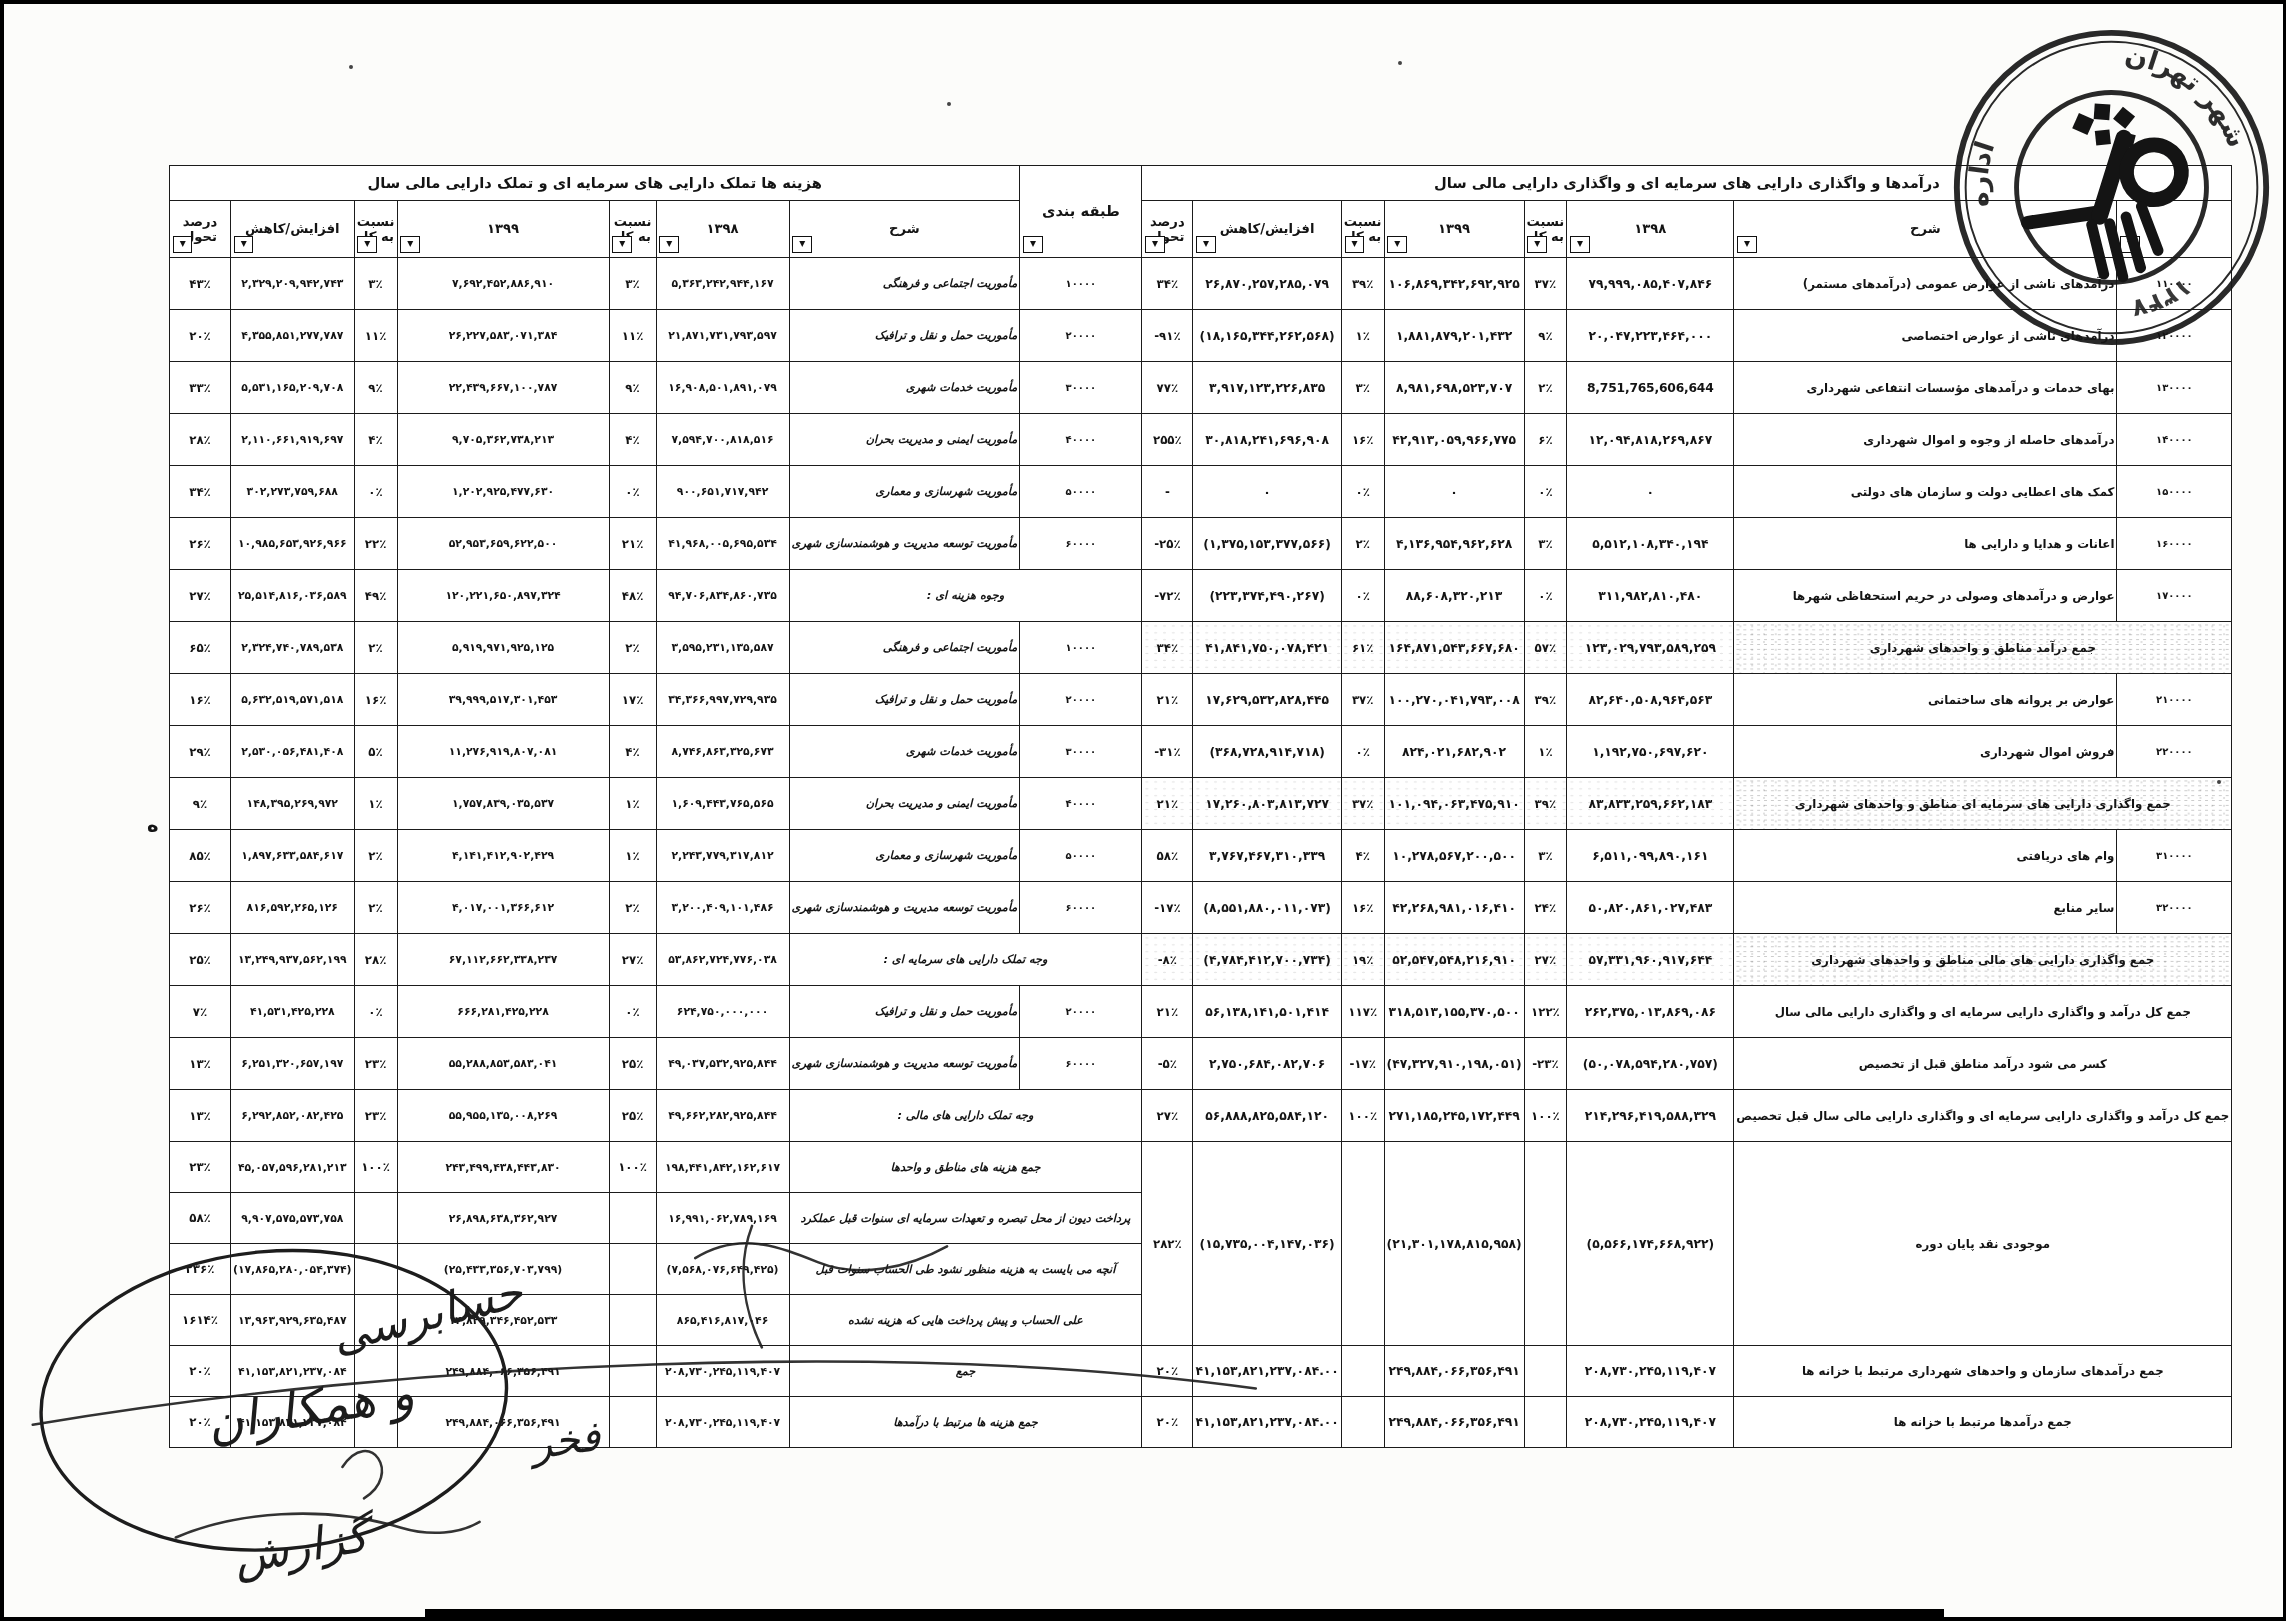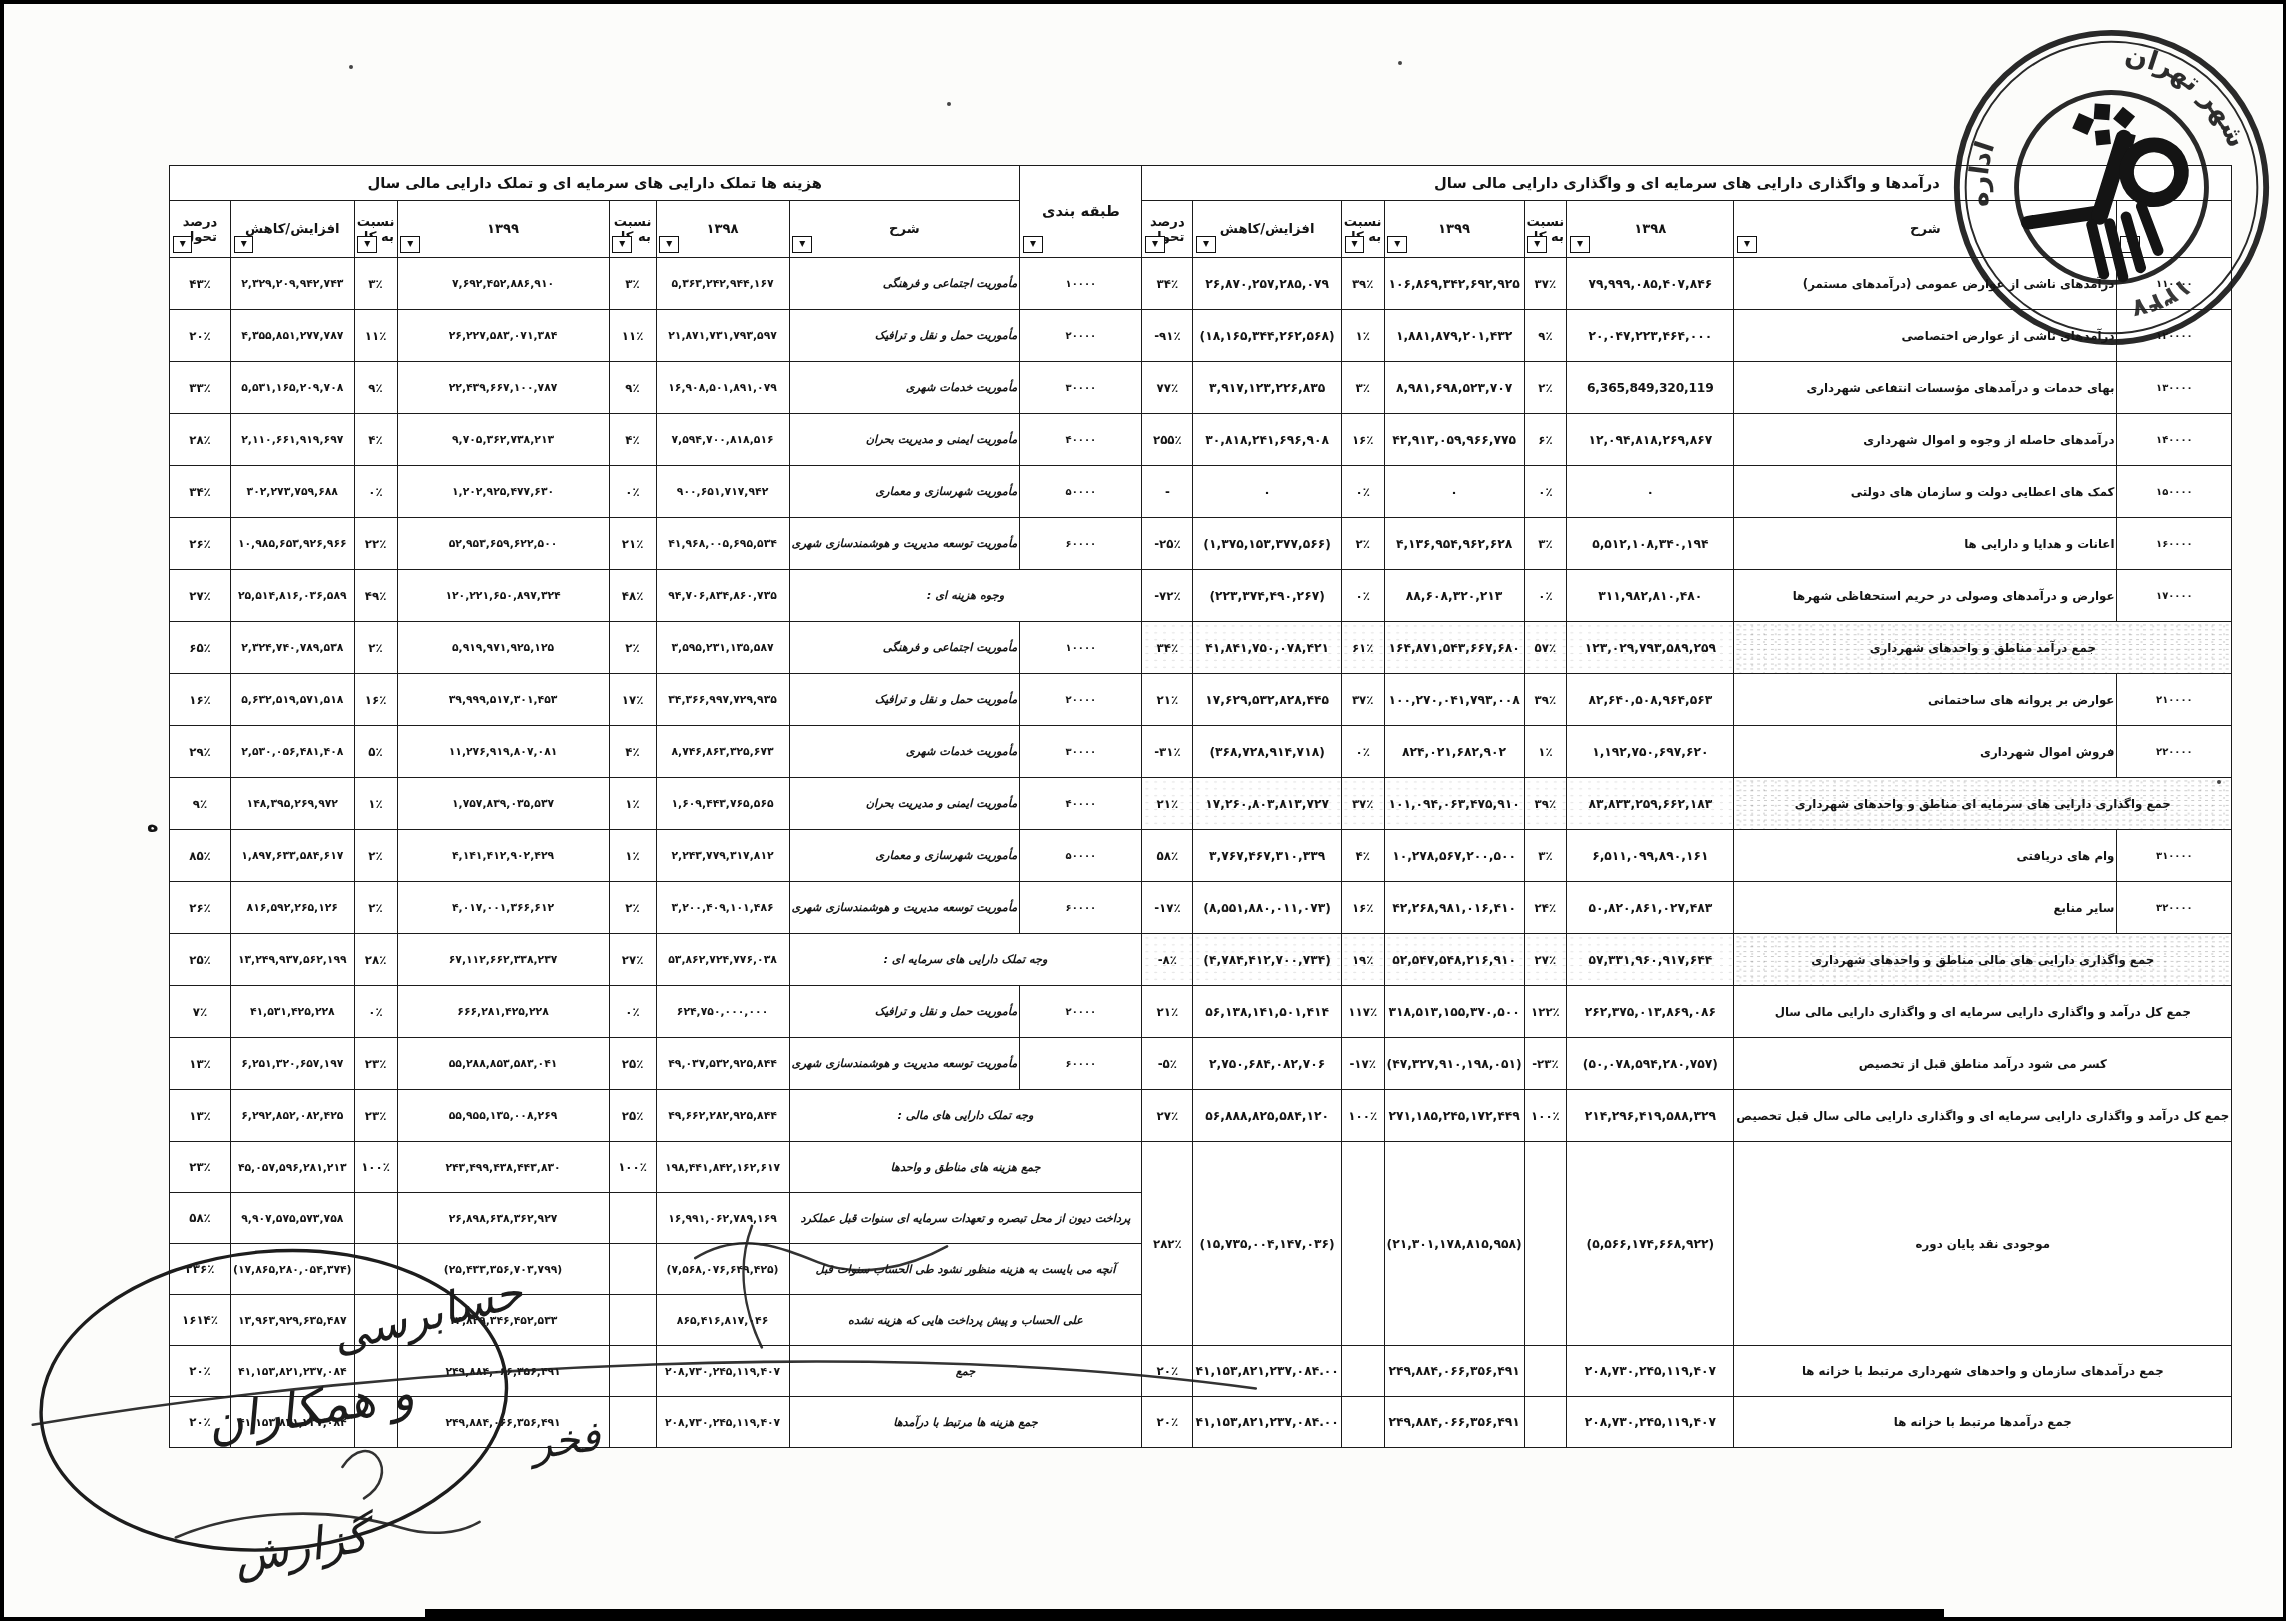--- a/index.html
+++ b/index.html
@@ -120,21 +120,21 @@
           <td class="num lnum">۲۱,۸۷۱,۷۳۱,۷۹۳,۵۹۷</td>
           <td class="pct">۱۱٪</td>
           <td class="num lnum">۲۶,۲۲۷,۵۸۳,۰۷۱,۳۸۴</td>
           <td class="pct">۱۱٪</td>
           <td class="num lnum">۴,۳۵۵,۸۵۱,۲۷۷,۷۸۷</td>
           <td class="pct">۲۰٪</td>
         </tr>
         <tr>
           <td class="cls">۱۳۰۰۰۰</td>
           <td class="desc">بهای خدمات و درآمدهای مؤسسات انتفاعی شهرداری</td>
-          <td class="num">6,365,849,320,119</td>
+          <td class="num">8,751,765,606,644</td>
           <td class="pct">۲٪</td>
           <td class="num">۸,۹۸۱,۶۹۸,۵۲۳,۷۰۷</td>
           <td class="pct">۳٪</td>
           <td class="num">۳,۹۱۷,۱۲۳,۲۲۶,۸۳۵</td>
           <td class="pct">۷۷٪</td>
           <td class="cls">۳۰۰۰۰</td>
           <td class="desc ldesc">مأموریت خدمات شهری</td>
           <td class="num lnum">۱۶,۹۰۸,۵۰۱,۸۹۱,۰۷۹</td>
           <td class="pct">۹٪</td>
           <td class="num lnum">۲۲,۴۳۹,۶۶۷,۱۰۰,۷۸۷</td>

